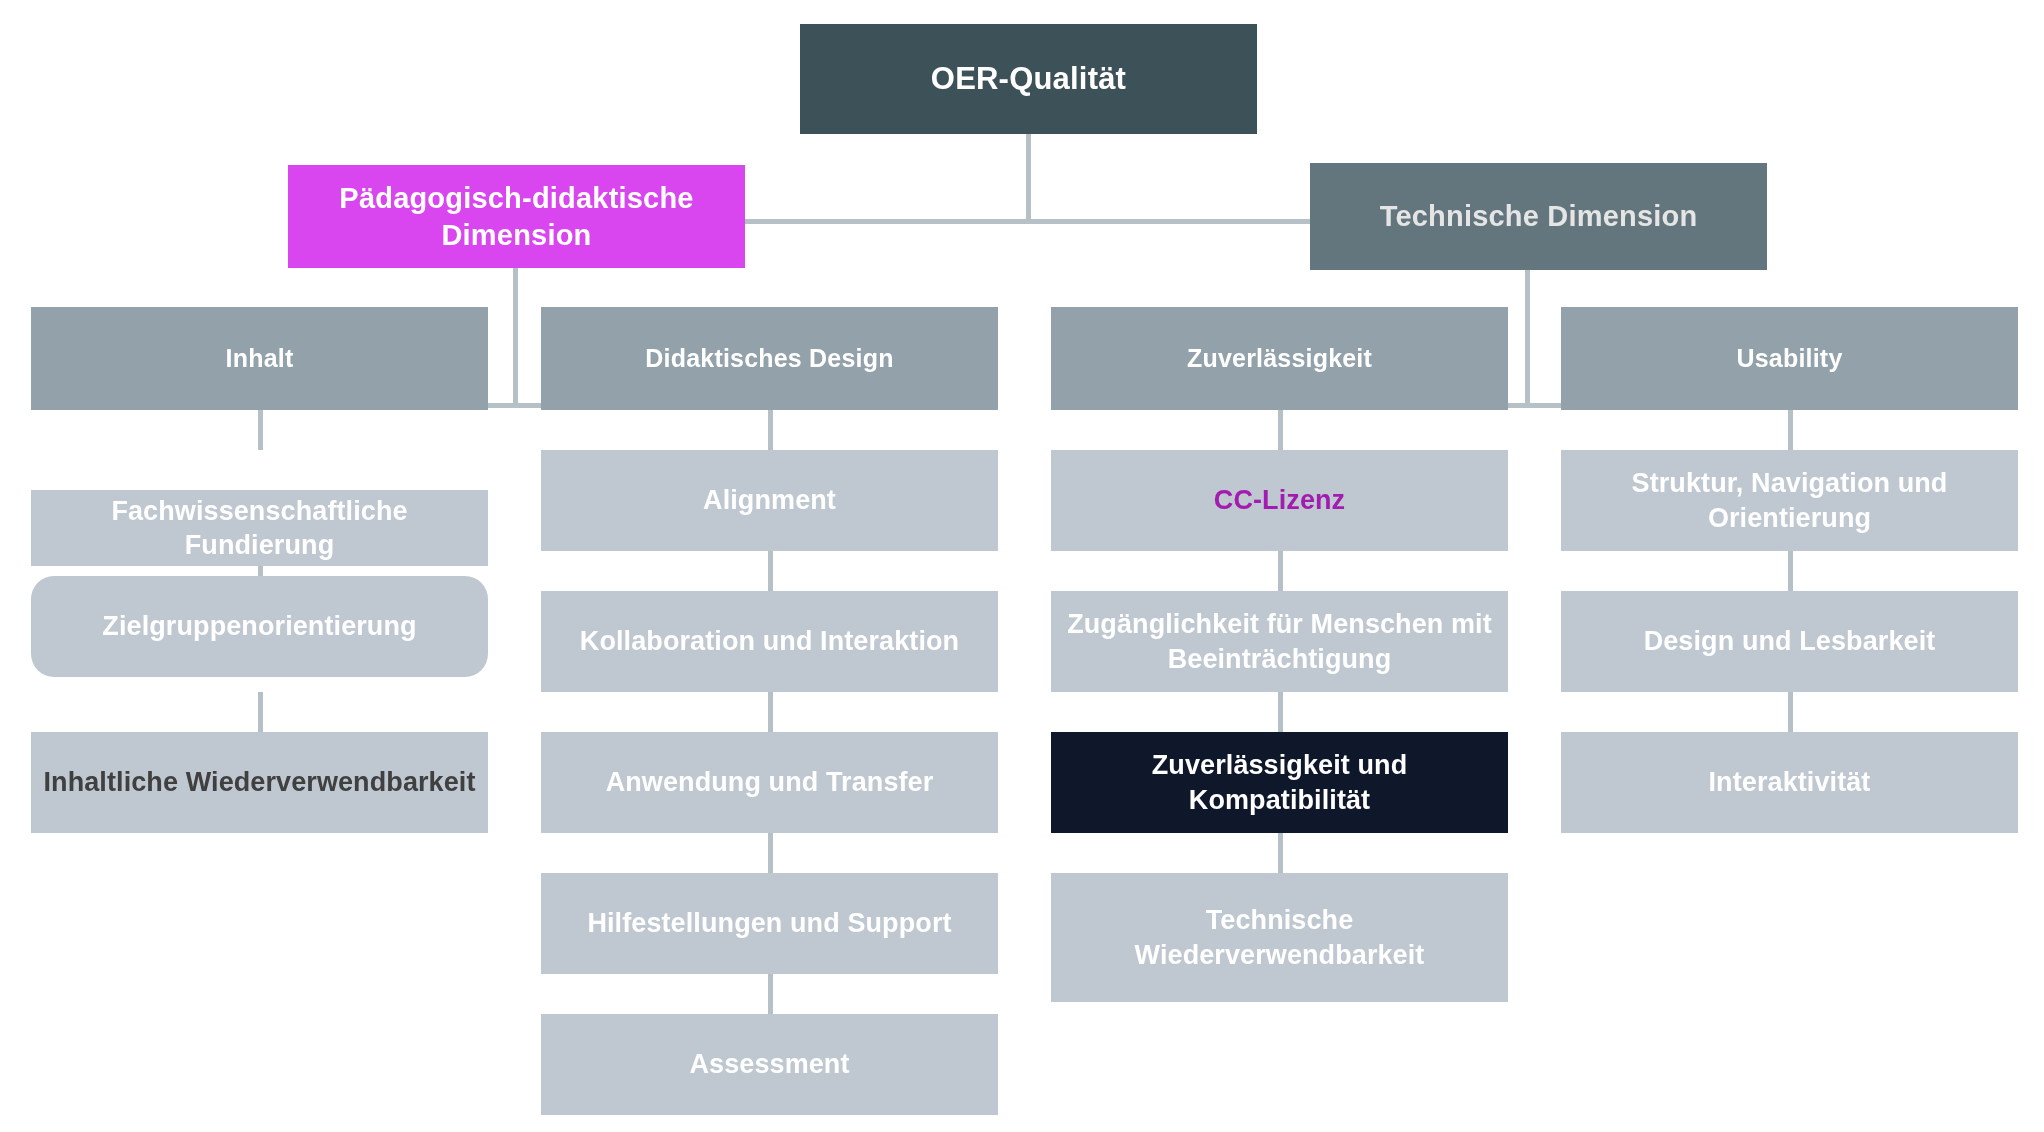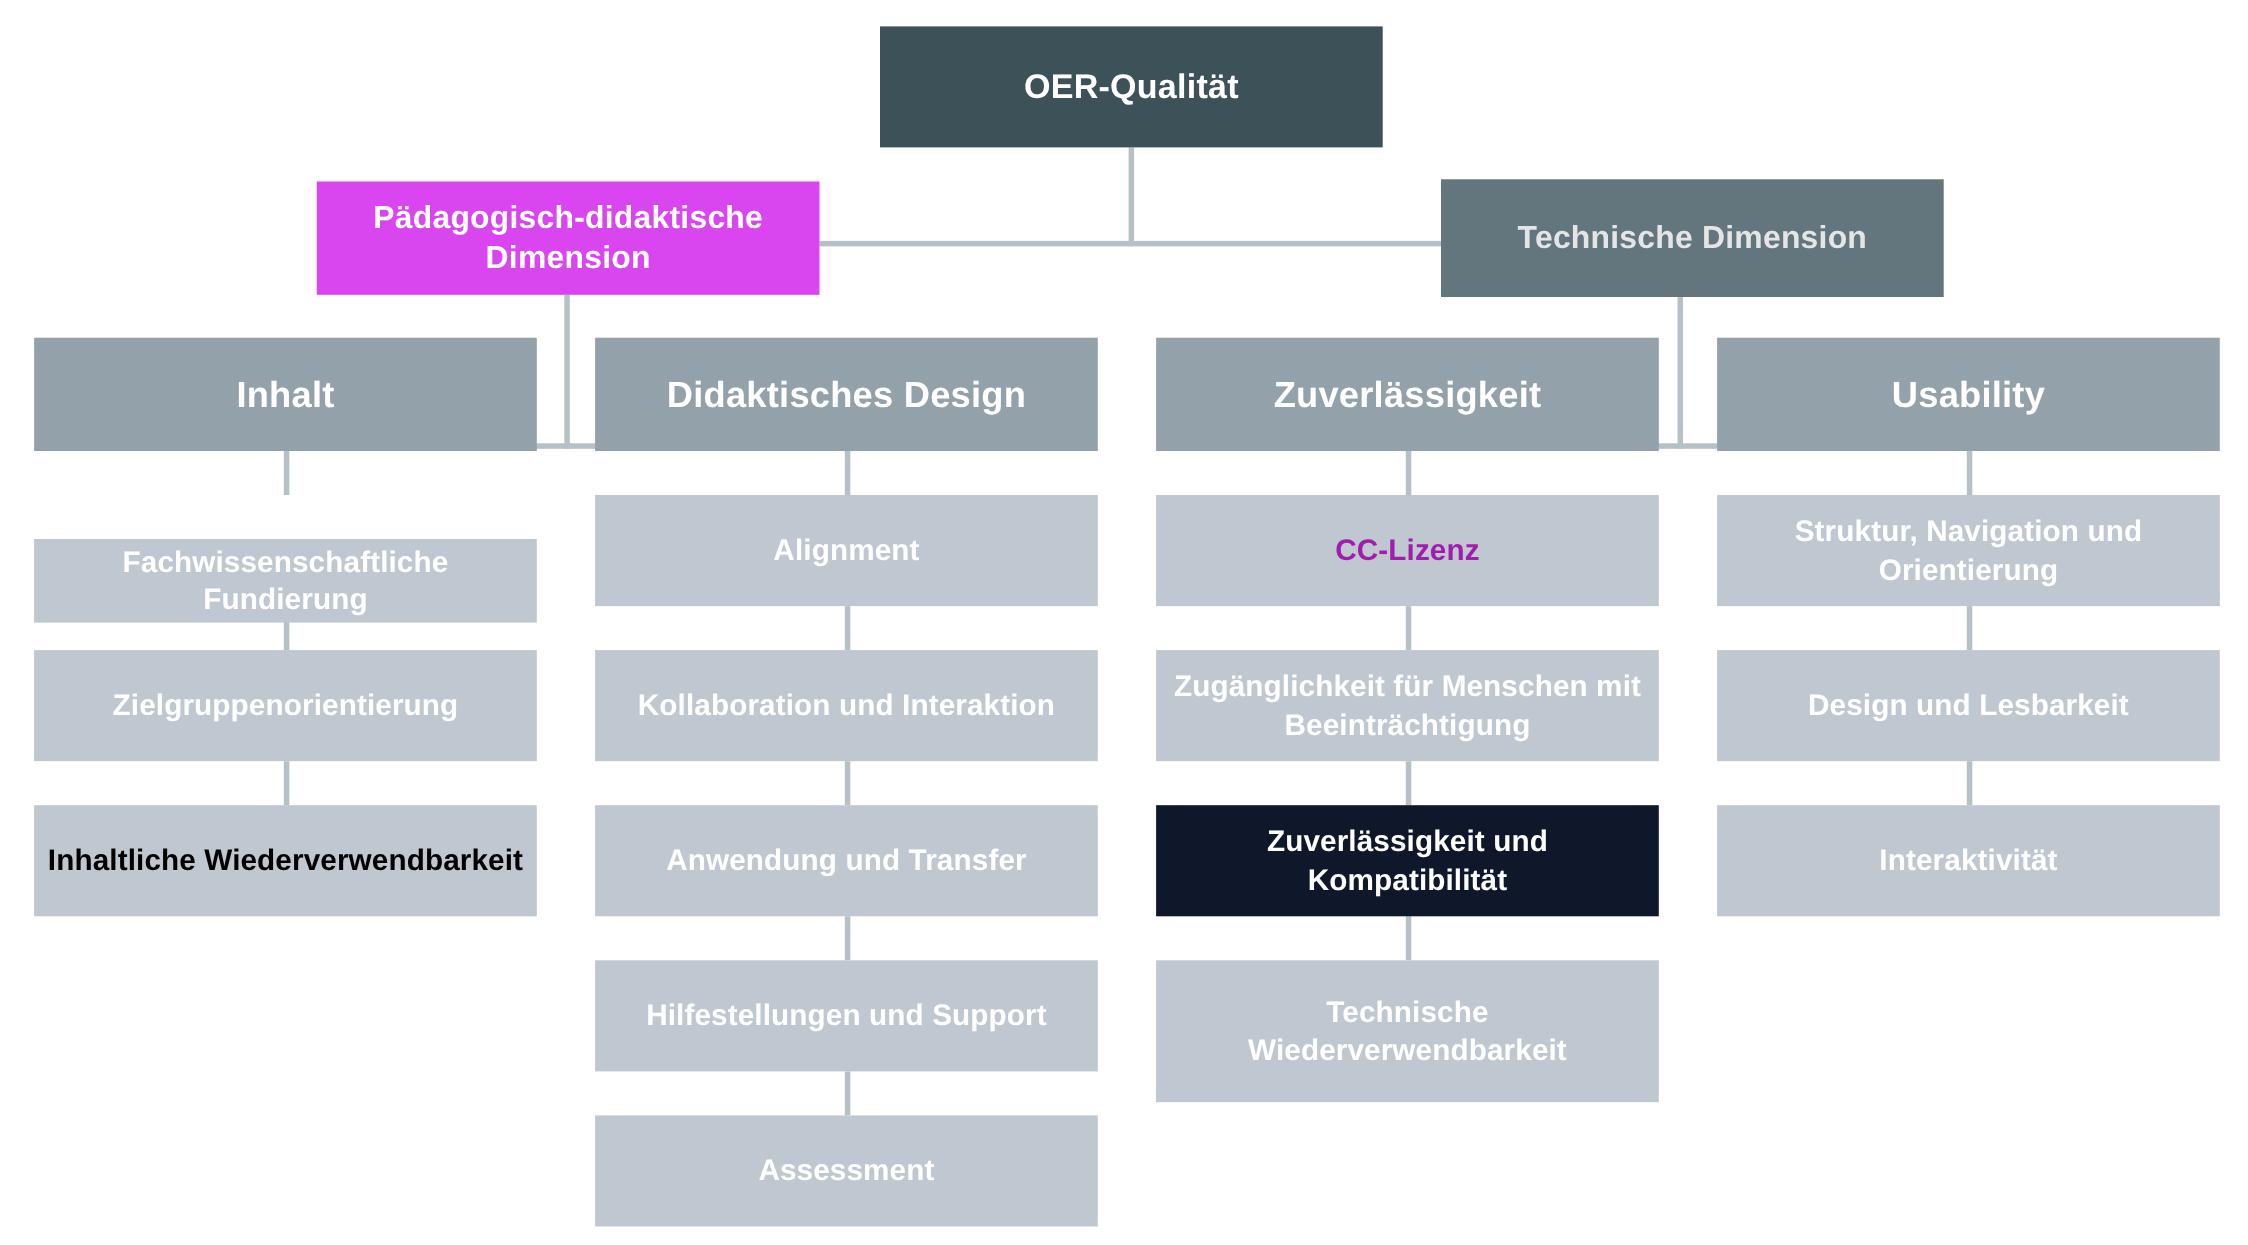--- a/index.html
+++ b/index.html
@@ -19,21 +19,21 @@
     text-align:center;
     color:#ffffff;
     font-weight:700;
     line-height:1.26;
     box-sizing:border-box;
     padding:20px 10px;
     z-index:3;
   }
   .lvl1{background:#3d5159;font-size:31px;letter-spacing:.2px;}
   .lvl2{background:#63767d;font-size:29px;letter-spacing:.2px;}
-  .lvl3{background:#93a2aa;font-size:33px;letter-spacing:.2px;}
+  .lvl3{background:#93a2aa;font-size:25px;letter-spacing:.2px;}
   .lvl4{background:#bfc8d0;font-size:27px;letter-spacing:.1px;}
 
   .conn{position:absolute;background:#b6c1c7;z-index:1;}
   .vline{width:5px;}
   .hline{height:5px;}
 </style>
 </head>
 <body style="background: rgb(255, 255, 255);">
 
 <div id="stage">
@@ -73,22 +73,22 @@
 
   <div class="node lvl2" style="left: 288px; top: 165px; width: 457px; height: 103px; background: #d946ef; color: rgb(255, 255, 255);">Pädagogisch-didaktische Dimension</div>
   <div class="node lvl2" style="left: 1310px; top: 163px; width: 457px; height: 107px; background: rgb(99, 118, 125); color: #e5e5e5;">Technische Dimension</div>
 
   <div class="node lvl3" style="left: 31px; top: 307px; width: 457px; height: 103px; background: rgb(147, 162, 170); color: rgb(255, 255, 255);">Inhalt</div>
   <div class="node lvl3" style="left: 541px; top: 307px; width: 457px; height: 103px; background: rgb(147, 162, 170); color: rgb(255, 255, 255);">Didaktisches Design</div>
   <div class="node lvl3" style="left: 1051px; top: 307px; width: 457px; height: 103px; background: rgb(147, 162, 170); color: rgb(255, 255, 255);">Zuverlässigkeit</div>
   <div class="node lvl3" style="left: 1561px; top: 307px; width: 457px; height: 103px; background: rgb(147, 162, 170); color: rgb(255, 255, 255);">Usability</div>
 
   <div class="node lvl4" style="left: 31px; top: 450px; width: 457px; height: 76px; background: rgb(191, 200, 208); color: rgb(255, 255, 255); margin-top: 40px;">Fachwissenschaftliche Fundierung</div>
-  <div class="node lvl4" style="left: 31px; top: 591px; width: 457px; height: 101px; background: rgb(191, 200, 208); color: rgb(255, 255, 255);">Zielgruppenorientierung</div>
-  <div class="node lvl4" style="left: 31px; top: 732px; width: 457px; height: 101px; background: rgb(191, 200, 208); color: #000000;">Inhaltliche Wiederverwendbarkeit</div>
+  <div class="node lvl4" style="left: 31px; top: 576px; width: 457px; height: 101px; background: rgb(191, 200, 208); color: rgb(255, 255, 255); border-radius: 23px;">Zielgruppenorientierung</div>
+  <div class="node lvl4" style="left: 31px; top: 732px; width: 457px; height: 101px; background: rgb(191, 200, 208); color: #404040;">Inhaltliche Wiederverwendbarkeit</div>
 
   <div class="node lvl4" style="left: 541px; top: 450px; width: 457px; height: 101px; background: rgb(191, 200, 208); color: rgb(255, 255, 255);">Alignment</div>
   <div class="node lvl4" style="left: 541px; top: 591px; width: 457px; height: 101px; background: rgb(191, 200, 208); color: rgb(255, 255, 255);">Kollaboration und Interaktion</div>
   <div class="node lvl4" style="left: 541px; top: 732px; width: 457px; height: 101px; background: rgb(191, 200, 208); color: rgb(255, 255, 255);">Anwendung und Transfer</div>
   <div class="node lvl4" style="left: 541px; top: 873px; width: 457px; height: 101px; background: rgb(191, 200, 208); color: rgb(255, 255, 255);">Hilfestellungen und Support</div>
   <div class="node lvl4" style="left: 541px; top: 1014px; width: 457px; height: 101px; background: rgb(191, 200, 208); color: rgb(255, 255, 255);">Assessment</div>
 
   <div class="node lvl4" style="left: 1051px; top: 450px; width: 457px; height: 101px; background: rgb(191, 200, 208); color: #a21caf;">CC-Lizenz</div>
   <div class="node lvl4" style="left: 1051px; top: 591px; width: 457px; height: 101px; background: rgb(191, 200, 208); color: rgb(255, 255, 255);">Zugänglichkeit für Menschen mit Beeinträchtigung</div>
   <div class="node lvl4" style="left: 1051px; top: 732px; width: 457px; height: 101px; background: #0f172a; color: rgb(255, 255, 255);">Zuverlässigkeit und Kompatibilität</div>

